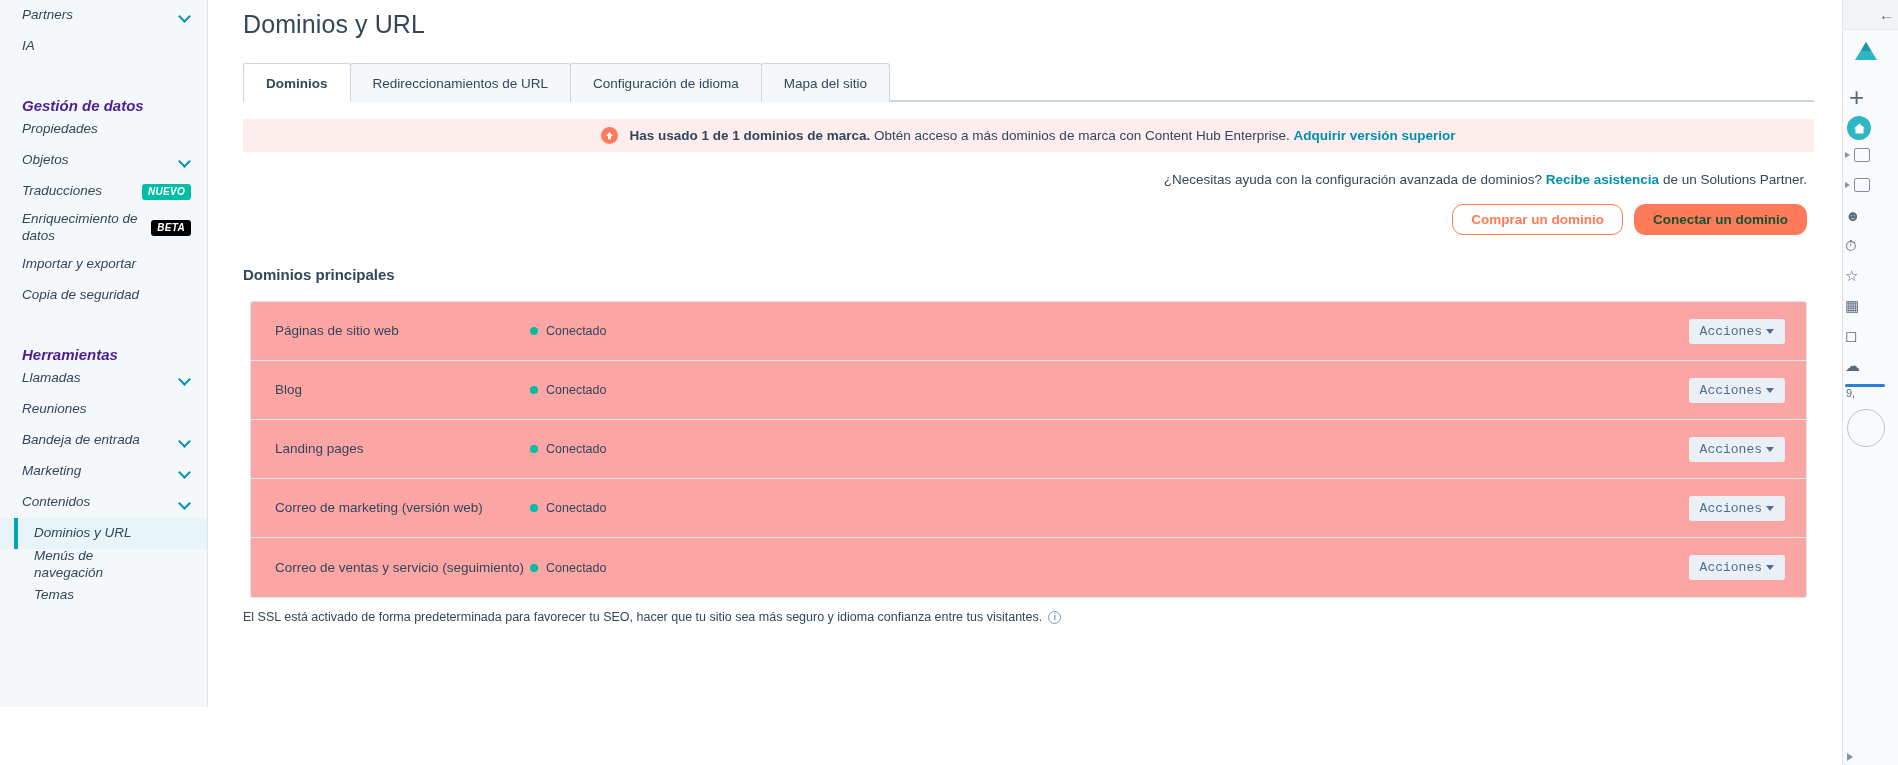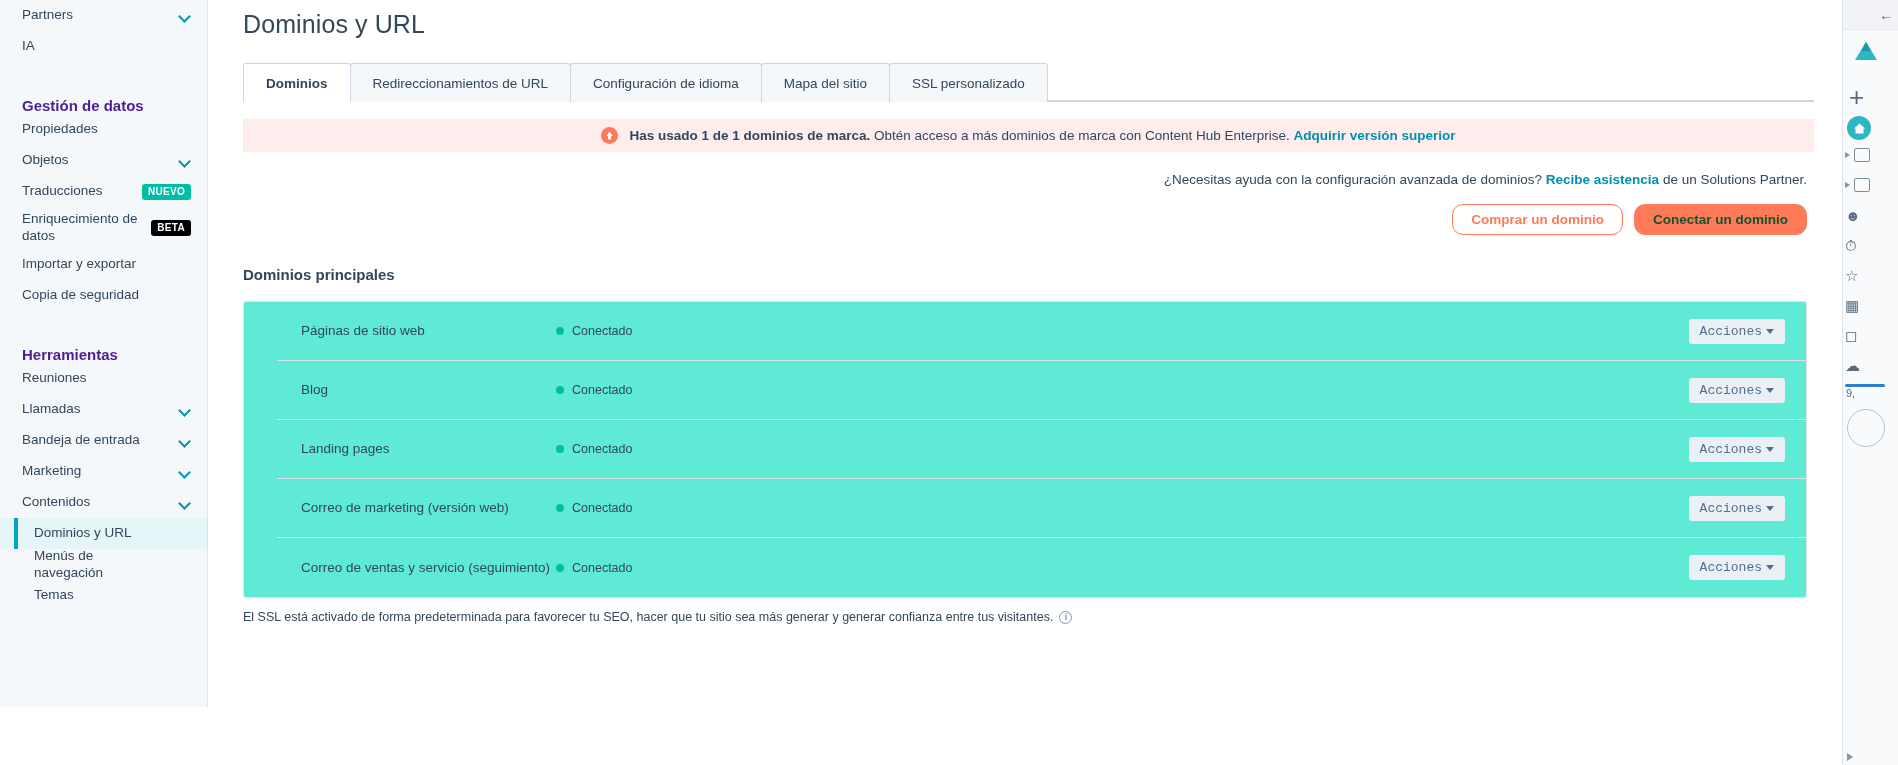--- a/index.html
+++ b/index.html
@@ -18,20 +18,21 @@
   
   .sidebar {
     width: 208px;
     min-width: 208px;
     height: 707px;
     background: #f5f8fa;
     border-right: 1px solid #dfe3eb;
     position: relative;
     overflow: hidden;
     padding-top: 0;
+    font-style: italic;
   }
   .nav-item {
     display: flex;
     align-items: center;
     justify-content: space-between;
     padding: 0 16px 0 22px;
     height: 31px;
     font-size: 13.5px;
     color: #33475b;
     cursor: pointer;
@@ -207,25 +208,24 @@
   
   .section-title {
     margin: 31px 0 0 7px;
     font-size: 15px;
     font-weight: 700;
     color: #33475b;
   }
 
   
   .card {
-    margin: 18px 7px 0 7px;
+    margin: 18px 7px 0 14px;
     border: 1px solid #dfe3eb;
     border-radius: 3px;
-    background: #5eead4;
-    padding-left: 33px;
+    background: #fca5a5;
   }
   .row {
     display: flex;
     align-items: center;
     height: 59px;
     border-bottom: 1px solid #dfe3eb;
     padding: 0 21px 0 24px;
   }
   .row:last-child { border-bottom: none; }
   .row-name {
@@ -416,26 +416,26 @@
 
     <div class="nav-item">
       <span class="label">Copia de seguridad</span>
     </div>
 
     <div class="spacer-sm"></div>
 
     <div class="nav-section">Herramientas</div>
 
     <div class="nav-item">
-      <span class="label">Reuniones</span>
-    </div>
-
-    <div class="nav-item">
       <span class="label">Llamadas</span>
       <span class="chev"></span>
+    </div>
+
+    <div class="nav-item">
+      <span class="label">Reuniones</span>
     </div>
 
     <div class="nav-item">
       <span class="label">Bandeja de entrada</span>
       <span class="chev"></span>
     </div>
 
     <div class="nav-item">
       <span class="label">Marketing</span>
       <span class="chev"></span>
@@ -467,23 +467,20 @@
           <span>Dominios</span>
         </div>
         <div class="tab">
           <span>Redireccionamientos de URL</span>
         </div>
         <div class="tab">
           <span>Configuración de idioma</span>
         </div>
         <div class="tab">
           <span>Mapa del sitio</span>
-        </div>
-        <div class="tab">
-          <span>SSL personalizado</span>
         </div>
         <div class="tabs-fill"></div>
       </div>
 
       <div class="alert">
         <span class="icon-circle">
           <svg width="11" height="11" viewBox="0 0 11 11" aria-hidden="true">
             <path d="M5.5 2 L9 6 L7 6 L7 9.2 L4 9.2 L4 6 L2 6 Z" fill="#ffffff"></path>
           </svg>
         </span>
@@ -561,21 +558,21 @@
           </div>
           <button class="btn-actions">
             <span>Acciones</span>
             <span class="caret-down"></span>
           </button>
         </div>
 
       </div>
 
       <div class="footnote">
-        <span>El SSL está activado de forma predeterminada para favorecer tu SEO, hacer que tu sitio sea más generar y generar confianza entre tus visitantes.</span>
+        <span>El SSL está activado de forma predeterminada para favorecer tu SEO, hacer que tu sitio sea más seguro y idioma confianza entre tus visitantes.</span>
         <span class="info-icon">i</span>
       </div>
 
     </div>
   </main>
 
   <aside class="right-rail">
     <div class="rail-top">
       <span class="rail-arrow">←</span>
     </div>

